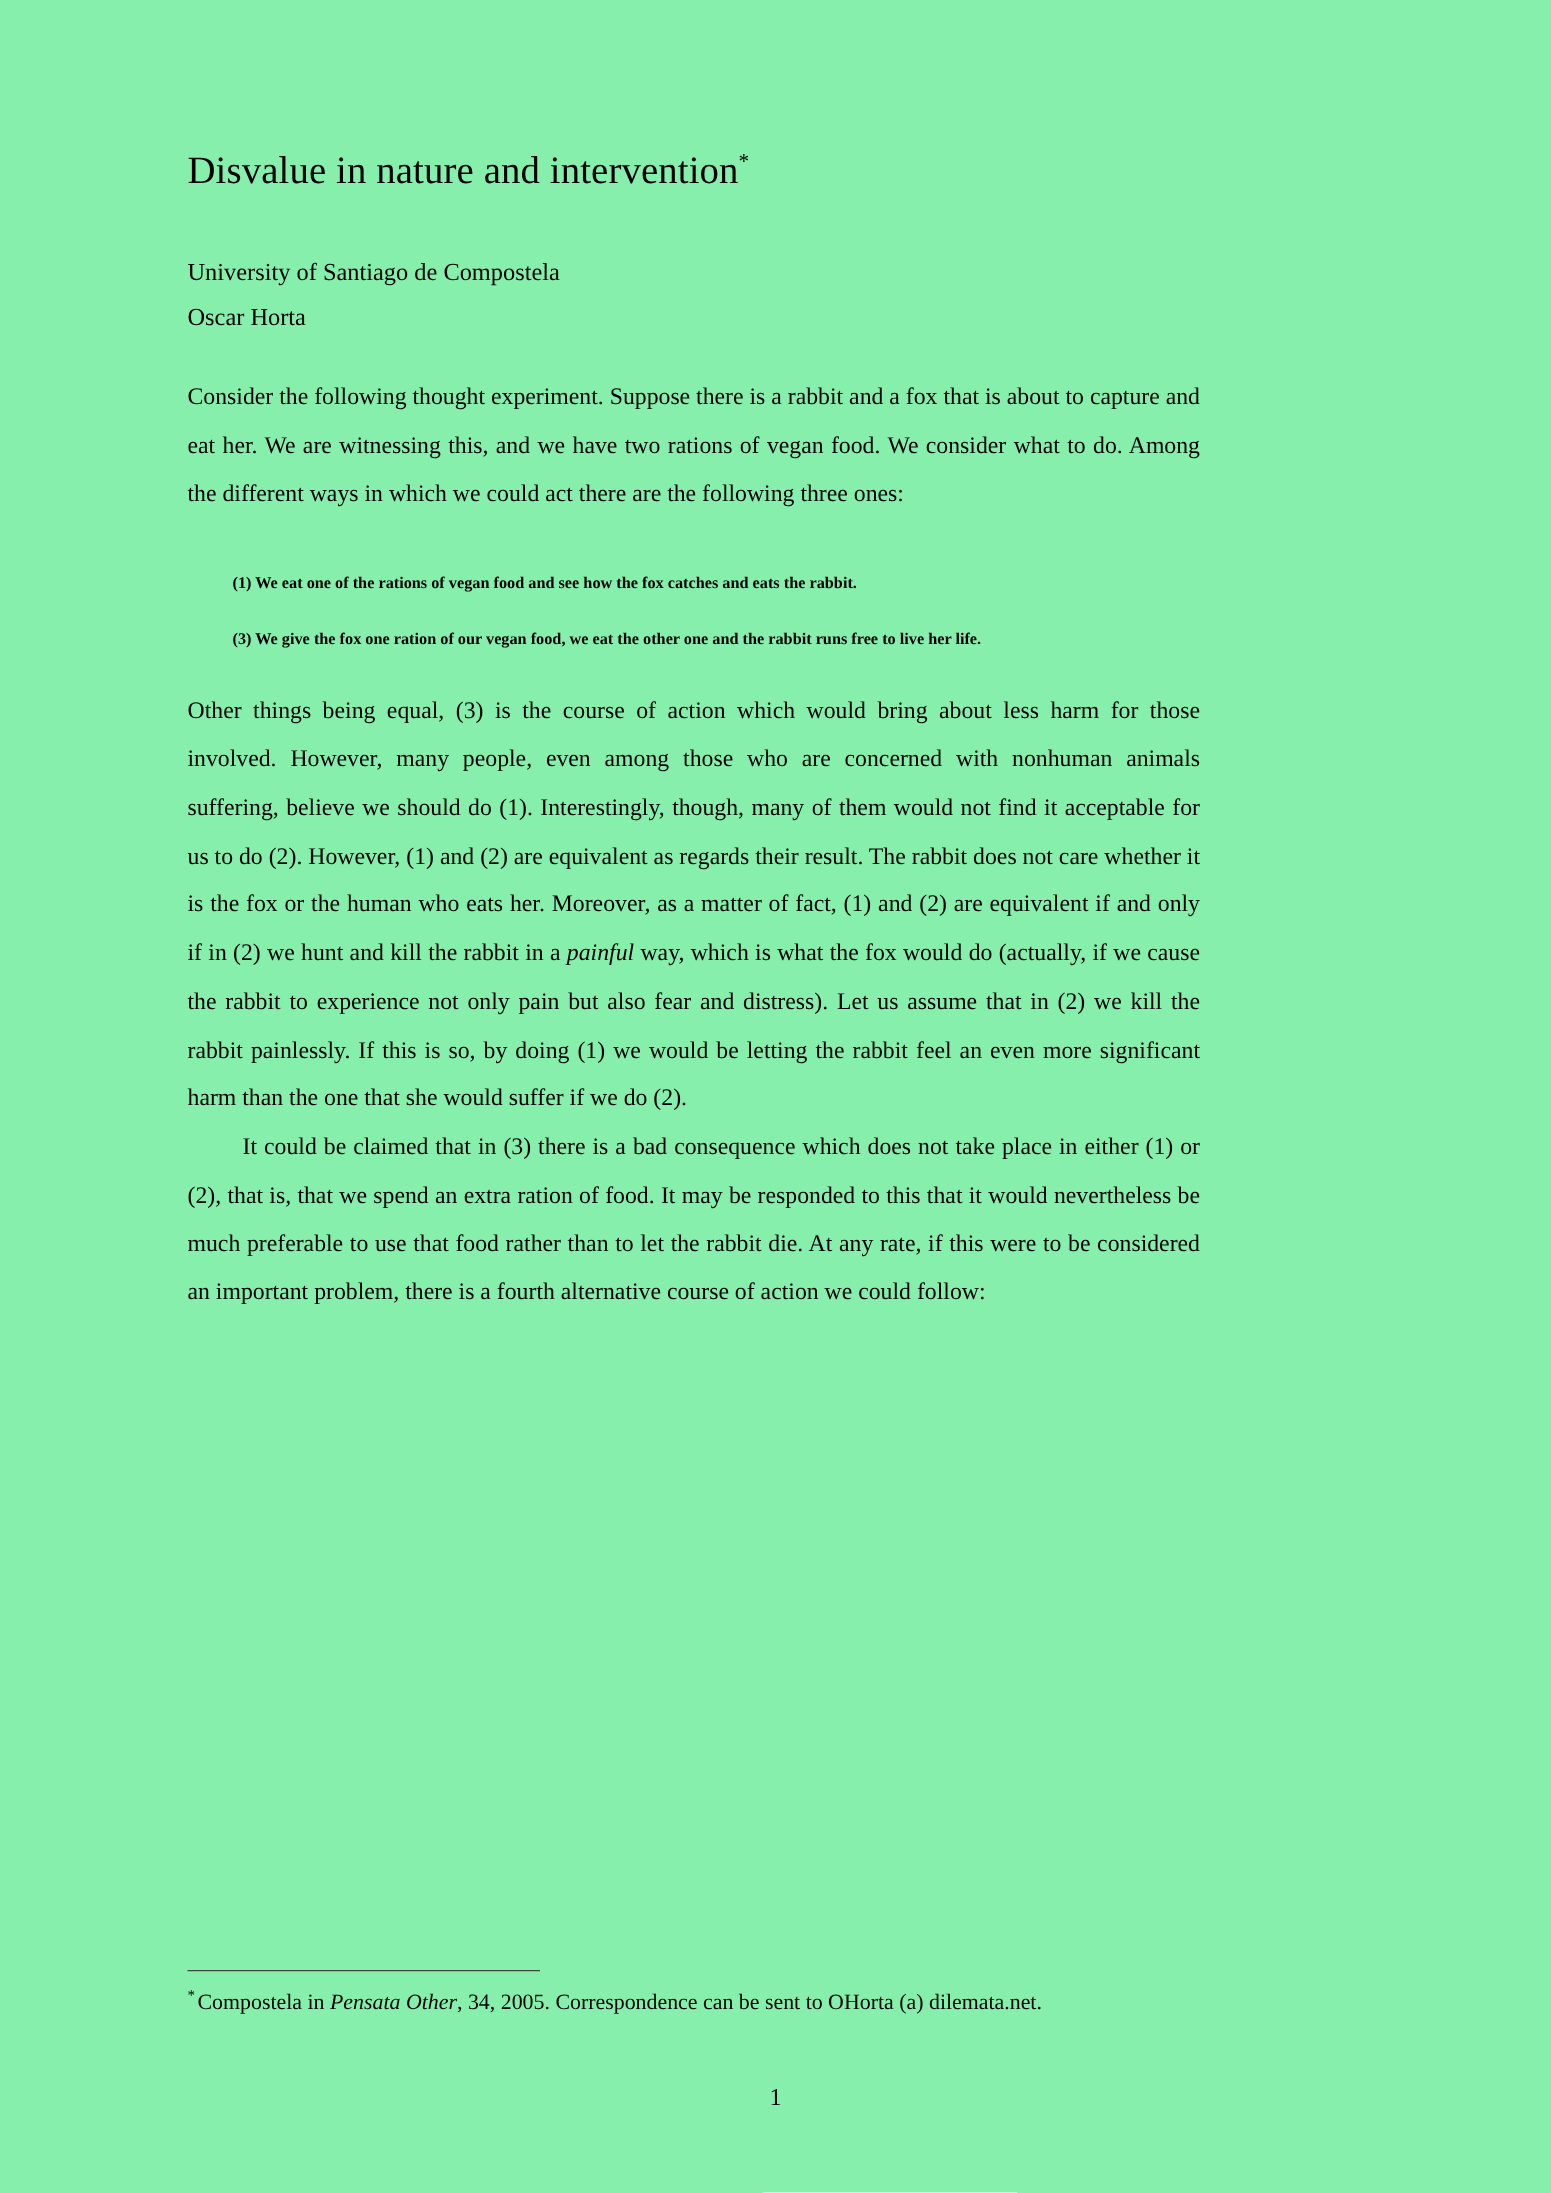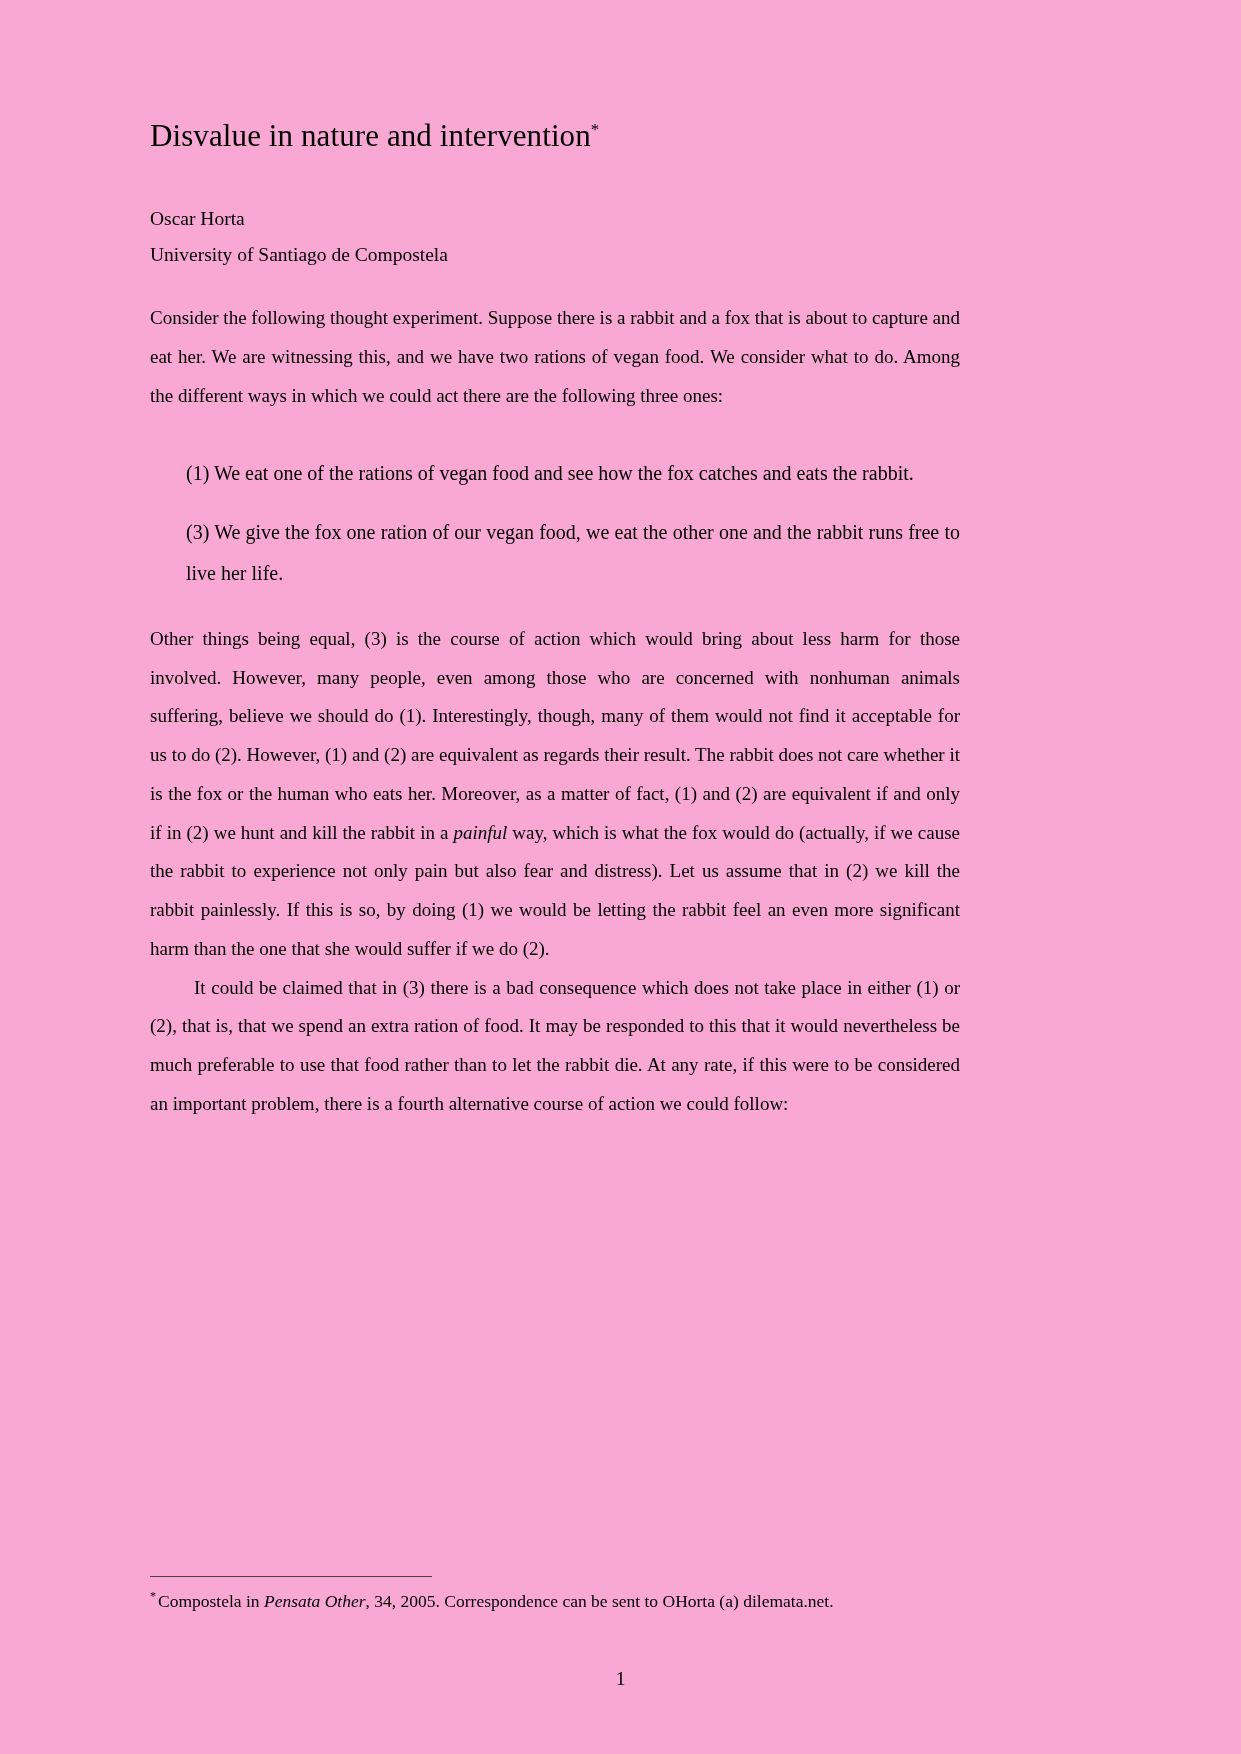--- a/index.html
+++ b/index.html
@@ -10,21 +10,21 @@
   }
   body {
     font-family: "Liberation Serif", "DejaVu Serif", serif;
     color: #000000;
   }
   .page {
     position: relative;
     width: 1241px;
     height: 1754px;
     margin: 0 auto;
-    background: #f9a8d4;
+    background: #86efac;
     box-sizing: border-box;
     overflow: hidden;
   }
   .content {
     position: absolute;
     left: 150px;
     top: 0;
     width: 810px;
   }
 
@@ -76,26 +76,27 @@
     padding-top: 0;
     text-indent: 44px;
   }
 
   
   .numlist {
     margin: 0;
     padding-top: 22px;
   }
   p.num-item {
-    font-size: 20px;
+    font-size: 13px;
     line-height: 2.04;
     text-align: justify;
     text-justify: inter-word;
     margin: 0 0 0 36px;
     padding-top: 18px;
+    font-weight: bold;
   }
   p.num-item.first {
     padding-top: 16px;
   }
   .numlist-late {
     padding-top: 52px;
   }
 
   i, .ital {
     margin-top: 16px;
@@ -140,22 +141,22 @@
 </head>
 <body>
 
 <div class="page">
 
   <div class="content">
 
     <h1 class="doc-title"><span>Disvalue in nature and intervention</span><span class="fn-mark">*</span></h1>
 
     <div class="author-block">
+      <p class="author-line">University of Santiago de Compostela</p>
       <p class="author-line">Oscar Horta</p>
-      <p class="author-line">University of Santiago de Compostela</p>
     </div>
 
 
     <p class="body">Consider the following thought experiment. Suppose there is a rabbit and a fox that is about to capture and eat her. We are witnessing this, and we have two rations of vegan food. We consider what to do. Among the different ways in which we could act there are the following three ones:</p>
 
     <div class="numlist">
       <p class="num-item first">(1) We eat one of the rations of vegan food and see how the fox catches and eats the rabbit.</p>
       <p class="num-item">(3) We give the fox one ration of our vegan food, we eat the other one and the rabbit runs free to live her life.</p>
     </div>
 

